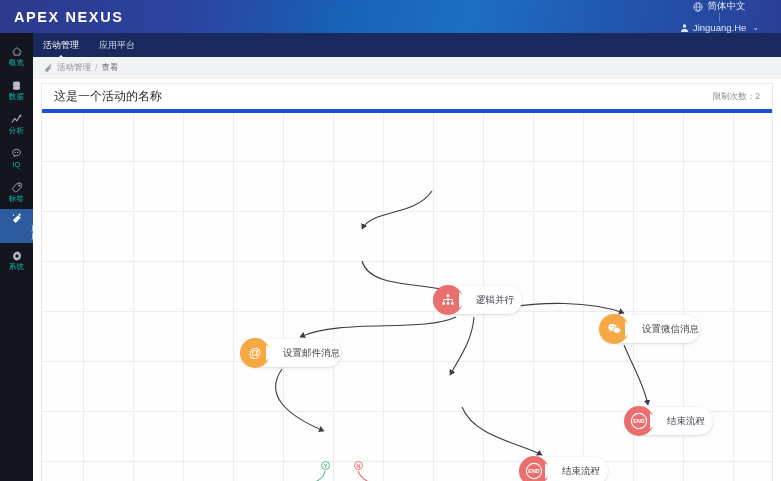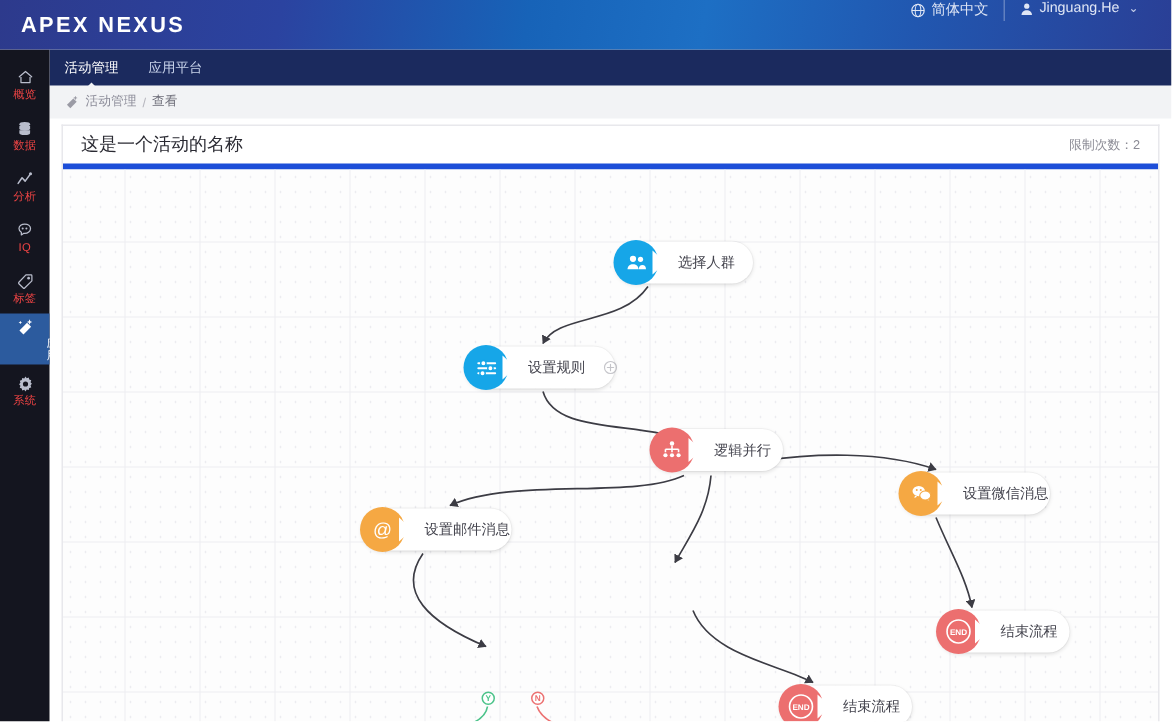--- a/index.html
+++ b/index.html
@@ -14,38 +14,38 @@
   .topbar {
     position: absolute; left: 0; top: 0; width: 781px; height: 33px;
     background: linear-gradient(100deg, #2d3a8c 0%, #2b43a0 24%, #1763b8 45%, #1d6fc4 60%, #2157b0 78%, #2a3f96 100%);
     display: flex; align-items: center; z-index: 30;
   }
   .brand {
     color: #ffffff; font-size: 14.5px; font-weight: bold; letter-spacing: 1.6px;
     margin-left: 14px; white-space: nowrap;
   }
   .topbar-right {
-    margin-left: auto; display: flex; align-items: flex-start; height: 33px;
-    margin-right: 12px; color: #dfe6f5; font-size: 9.5px;
+    margin-left: auto; display: flex; align-items: center; height: 33px;
+    margin-right: 12px; color: #dfe6f5; font-size: 9.5px; flex-direction: column;
   }
   .tb-item { display: flex; align-items: center; gap: 4px; padding: 0 10px; white-space: nowrap; }
   .tb-sep { width: 1px; height: 14px; background: rgba(255,255,255,0.28); }
   .tb-caret { font-size: 8px; opacity: .85; margin-left: 2px; }
   .ic { display: inline-block; line-height: 0; }
 
   
   .sidebar {
     position: absolute; left: 0; top: 33px; width: 33px; height: 448px;
     background: #14151f; z-index: 25;
     display: flex; flex-direction: column; align-items: center; padding-top: 6px;
   }
   .side-item {
     width: 33px; height: 34px; display: flex; flex-direction: column;
     align-items: center; justify-content: center; gap: 1px;
-    color: #ef4444; cursor: pointer; position: relative;
+    color: #14b8a6; cursor: pointer; position: relative;
   }
   .side-item .slabel { font-size: 7.5px; line-height: 1; letter-spacing: .2px; }
   .side-item.active { background: #2c5b9e; color: #ffffff; }
   .side-item.active .slabel { color: #ffffff; padding-left: 37px; }
   .side-icon { height: 12px; display: flex; align-items: center; justify-content: center; }
 
   
   .tabbar {
     position: absolute; left: 33px; top: 33px; width: 748px; height: 24px;
     background: #1b2a5e; display: flex; align-items: center; z-index: 20;
@@ -302,55 +302,21 @@
           <path d="M582,232 C592,256 602,272 606,292" marker-end="url(#ah)"></path>
 
           <path d="M420,294 C432,324 478,330 500,342" marker-end="url(#ah)"></path>
         </g>
 
         <path d="M283,358 C280,378 232,372 206,390" fill="none" stroke="#4cc38a" stroke-width="1.1" marker-end="url(#ahg)"></path>
 
         <path d="M316,358 C324,380 372,372 394,390" fill="none" stroke="#ec7272" stroke-width="1.1" marker-end="url(#ahr)"></path>
       </svg>
 
-      <div class="node" style="left:368px; top:48px; width:92px;">
-        <div class="badge badge-blue">
-          <span class="glyph">
-            <svg width="15" height="14" viewBox="0 0 18 16">
-                <circle cx="6" cy="5" r="2.5" fill="#fff"></circle>
-                <circle cx="12" cy="5.4" r="2.1" fill="#fff"></circle>
-                <path d="M1.6 13.4c0-2.5 2-4 4.4-4s4.4 1.5 4.4 4z" fill="#fff"></path>
-                <path d="M10.6 13.4c0-2.2 1.2-3.4 3-3.4 1.6 0 2.8 1.2 2.8 3.4z" fill="#fff"></path>
-              </svg>
-          </span>
-        </div>
-        <span class="nlabel">选择人群</span>
-      </div>
-
-      <div class="node" style="left:268px; top:118px; width:100px;">
-        <div class="badge badge-blue">
-          <span class="glyph">
-            <svg width="15" height="15" viewBox="0 0 16 16">
-                <g stroke="#fff" stroke-width="1.4" stroke-linecap="round">
-                  <path d="M2 4.4h12M2 8h12M2 11.6h12"></path>
-                </g>
-                <circle cx="5.6" cy="4.4" r="1.9" fill="#fff" stroke="#16a6e8" stroke-width="1"></circle>
-                <circle cx="10.6" cy="8" r="1.9" fill="#fff" stroke="#16a6e8" stroke-width="1"></circle>
-                <circle cx="5" cy="11.6" r="1.9" fill="#fff" stroke="#16a6e8" stroke-width="1"></circle>
-              </svg>
-          </span>
-        </div>
-        <span class="nlabel">设置规则</span>
-        <span class="gear-btn">
-          <svg width="10" height="10" viewBox="0 0 16 16">
-              <circle cx="8" cy="8" r="6.4" fill="none" stroke="#8b8b95" stroke-width="1.2"></circle>
-              <path d="M8 4.6v6.8M4.6 8h6.8" stroke="#8b8b95" stroke-width="1.2" stroke-linecap="round"></path>
-            </svg>
-        </span>
-      </div>
+
 
       <div class="node" style="left:392px; top:173px; width:88px;">
         <div class="badge badge-red">
           <span class="glyph">
             <svg width="14" height="14" viewBox="0 0 16 16">
                 <circle cx="8" cy="3" r="1.7" fill="#fff"></circle>
                 <path d="M8 4.8v2.6M3 7.4h10M3 7.4v2.4M8 7.4v2.4M13 7.4v2.4" stroke="#fff" stroke-width="1.2" fill="none"></path>
                 <circle cx="3" cy="12" r="1.6" fill="#fff"></circle>
                 <circle cx="8" cy="12" r="1.6" fill="#fff"></circle>
                 <circle cx="13" cy="12" r="1.6" fill="#fff"></circle>

